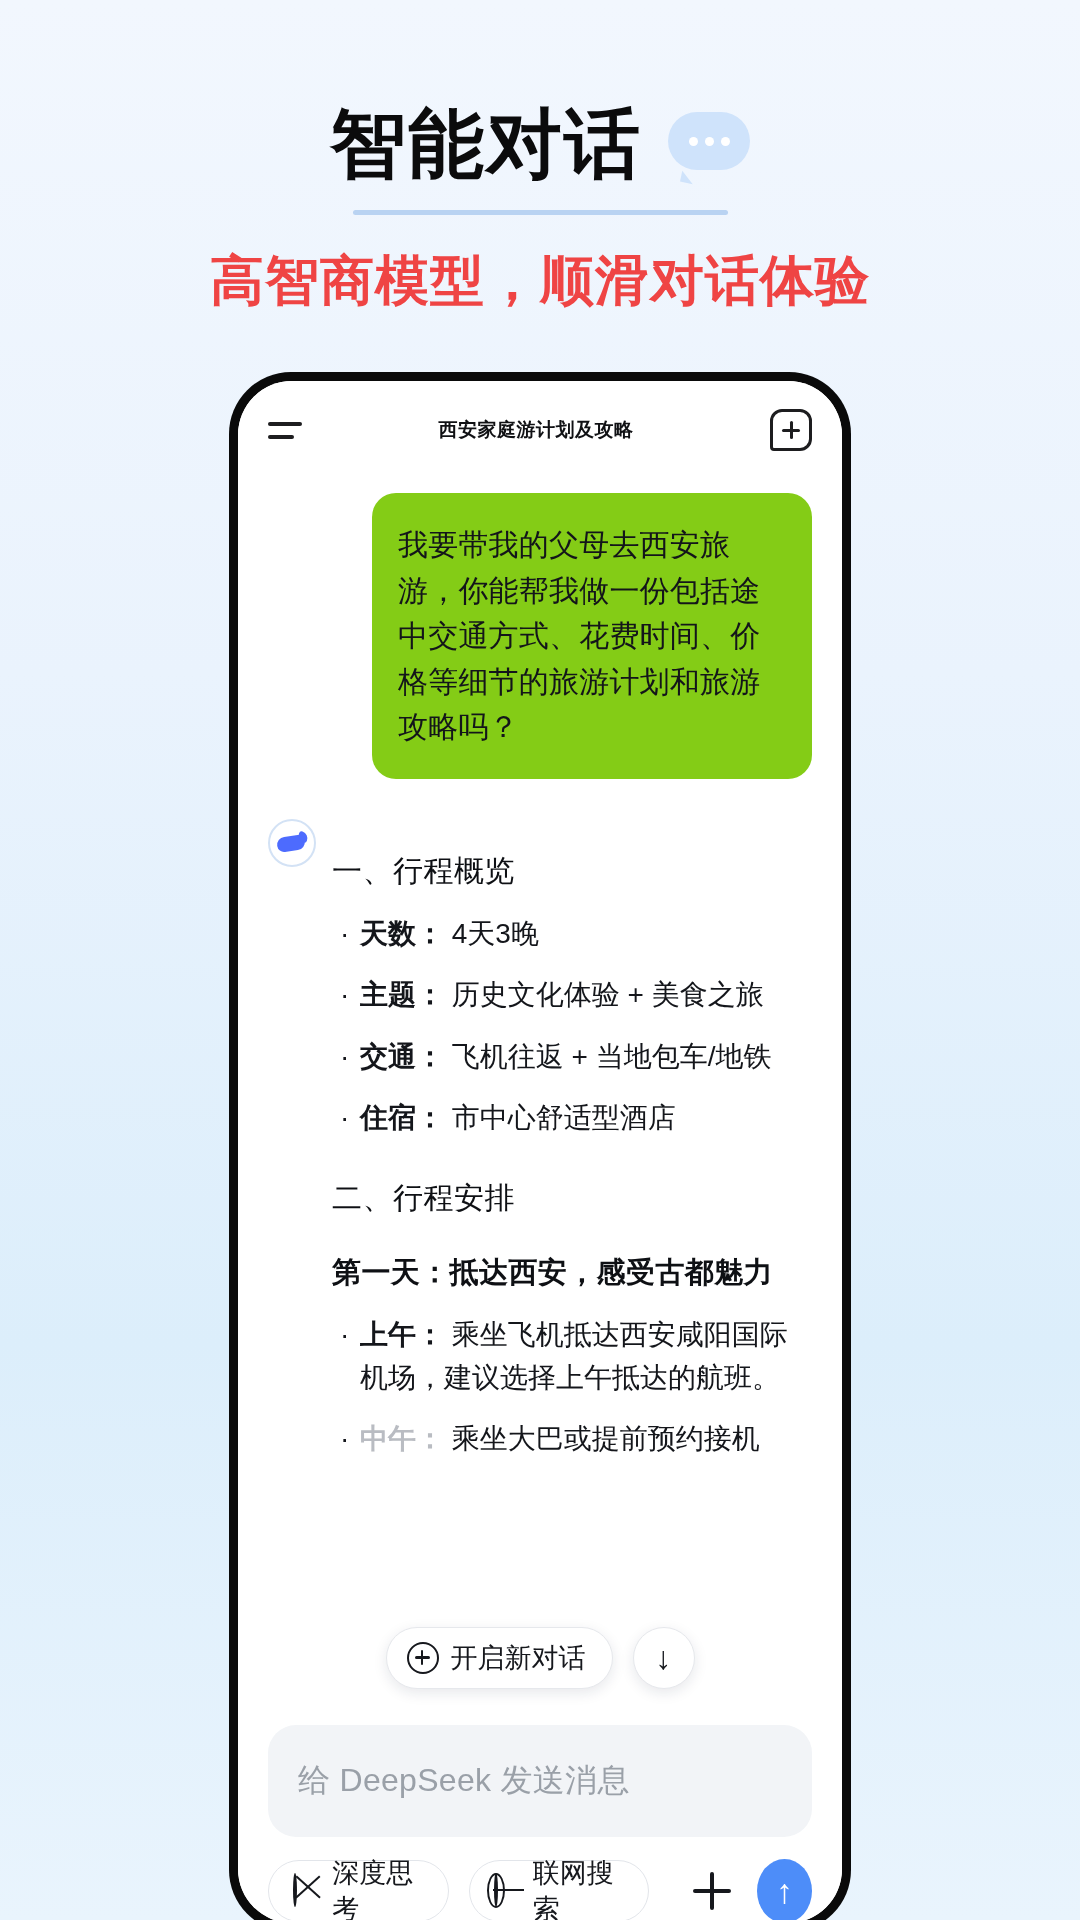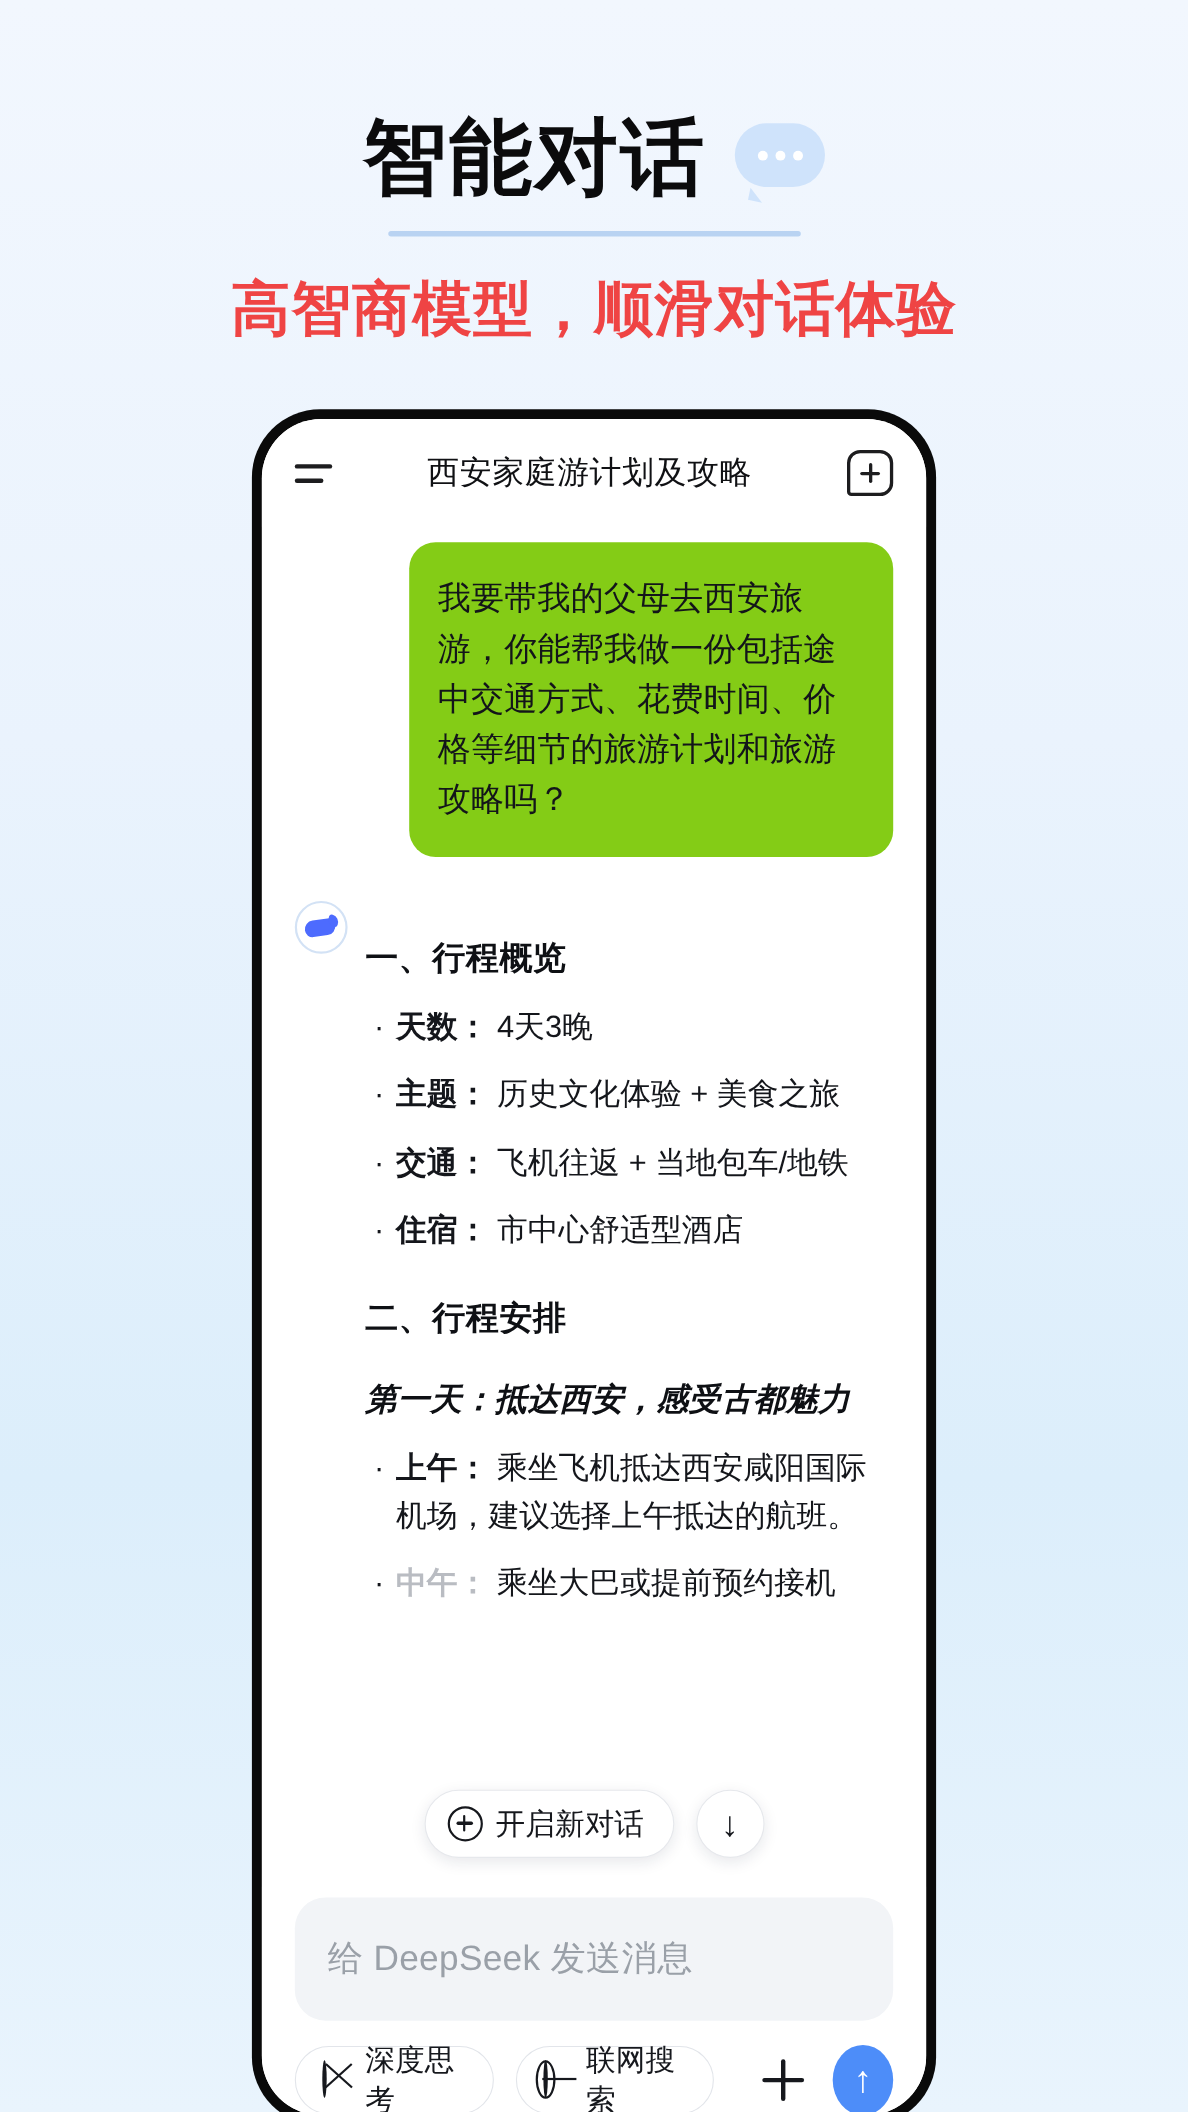--- a/index.html
+++ b/index.html
@@ -106,22 +106,22 @@
     display: flex;
     align-items: center;
     justify-content: space-between;
     padding: 0 30px;
     background: #fff;
   }
   .menu-icon { width: 34px; display: flex; flex-direction: column; gap: 9px; }
   .menu-icon span { display: block; height: 4px; border-radius: 2px; background: #1d1d1f; }
   .menu-icon span:last-child { width: 26px; }
   .appbar-title {
-    font-size: 29px;
-    font-weight: 400;
+    font-size: 19px;
+    font-weight: 700;
     color: #101114;
     letter-spacing: .5px;
   }
   .newchat-icon {
     width: 42px; height: 42px;
     border: 3px solid #1d1d1f;
     border-radius: 12px 12px 12px 4px;
     position: relative;
   }
   .newchat-icon:before, .newchat-icon:after {
@@ -181,32 +181,31 @@
   .ai-content { flex: 1 1 auto; min-width: 0; }
   .ai-h1 {
     font-size: 33px;
     font-weight: 700;
     color: #0e1014;
     line-height: 1.42;
     letter-spacing: .2px;
   }
   .ai-h2 {
     font-size: 30px;
-    font-weight: 700;
+    font-weight: 400;
     color: #0e1014;
     margin-top: 38px;
     letter-spacing: .5px;
   }
   .ai-h3 {
     font-size: 29px;
     font-weight: 700;
     color: #0e1014;
     margin-top: 34px;
     letter-spacing: .4px;
-    font-style: italic;
   }
   ul.ai-list { list-style: none; margin-top: 20px; }
   ul.ai-list li {
     display: flex;
     font-size: 28px;
     line-height: 1.55;
     color: #14161b;
     margin-top: 18px;
     padding-left: 8px;
   }

